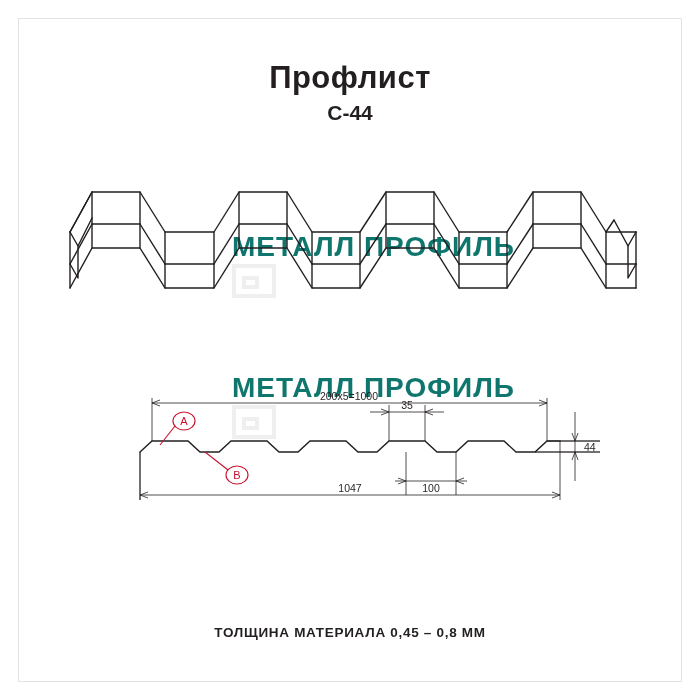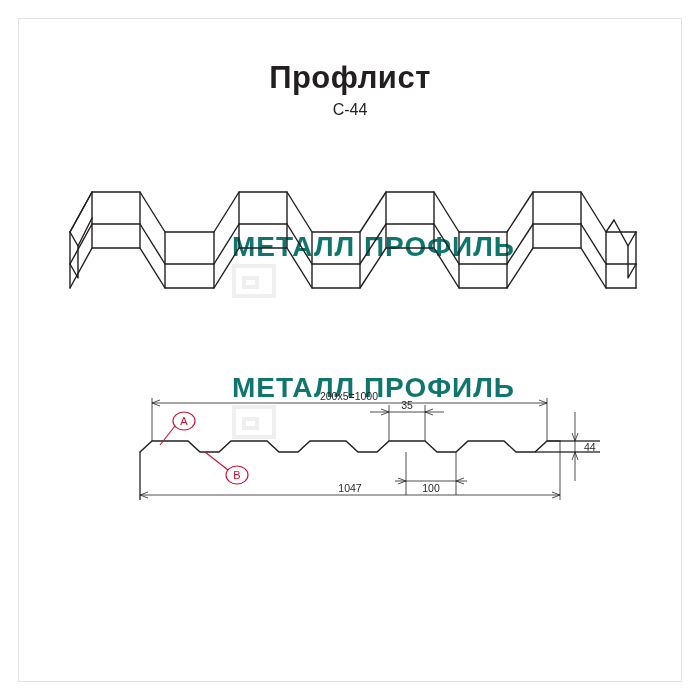--- a/index.html
+++ b/index.html
@@ -35,22 +35,22 @@
     font-size: 31px;
     font-weight: bold;
     letter-spacing: 0.5px;
     color: #231f20;
   }
   .subtitle {
     position: absolute;
     top: 101px;
     left: 0; right: 0;
     text-align: center;
-    font-size: 16px;
-    font-weight: normal;
+    font-size: 21px;
+    font-weight: bold;
     color: #231f20;
   }
   .footer-note {
     position: absolute;
     bottom: 60px;
     left: 0; right: 0;
     text-align: center;
     font-size: 13.5px;
     font-weight: bold;
     letter-spacing: 0.7px;
@@ -224,14 +224,15 @@
     <text x="237" y="479" text-anchor="middle" font-family="Liberation Sans, sans-serif" font-size="11" fill="#c8102e">B</text>
 
     <text x="349" y="400" text-anchor="middle" font-family="Liberation Sans, sans-serif" font-size="10.5" fill="#231f20">200х5=1000</text>
     <text x="407" y="409" text-anchor="middle" font-family="Liberation Sans, sans-serif" font-size="10.5" fill="#231f20">35</text>
     <text x="350" y="492" text-anchor="middle" font-family="Liberation Sans, sans-serif" font-size="10.5" fill="#231f20">1047</text>
     <text x="431" y="492" text-anchor="middle" font-family="Liberation Sans, sans-serif" font-size="10.5" fill="#231f20">100</text>
     <text x="584" y="451" text-anchor="start" font-family="Liberation Sans, sans-serif" font-size="10.5" fill="#231f20">44</text>
 
   </svg>
 
+  <div class="footer-note">ТОЛЩИНА МАТЕРИАЛА 0,45 – 0,8 ММ</div>
 
 </div>
 
 </body></html>

